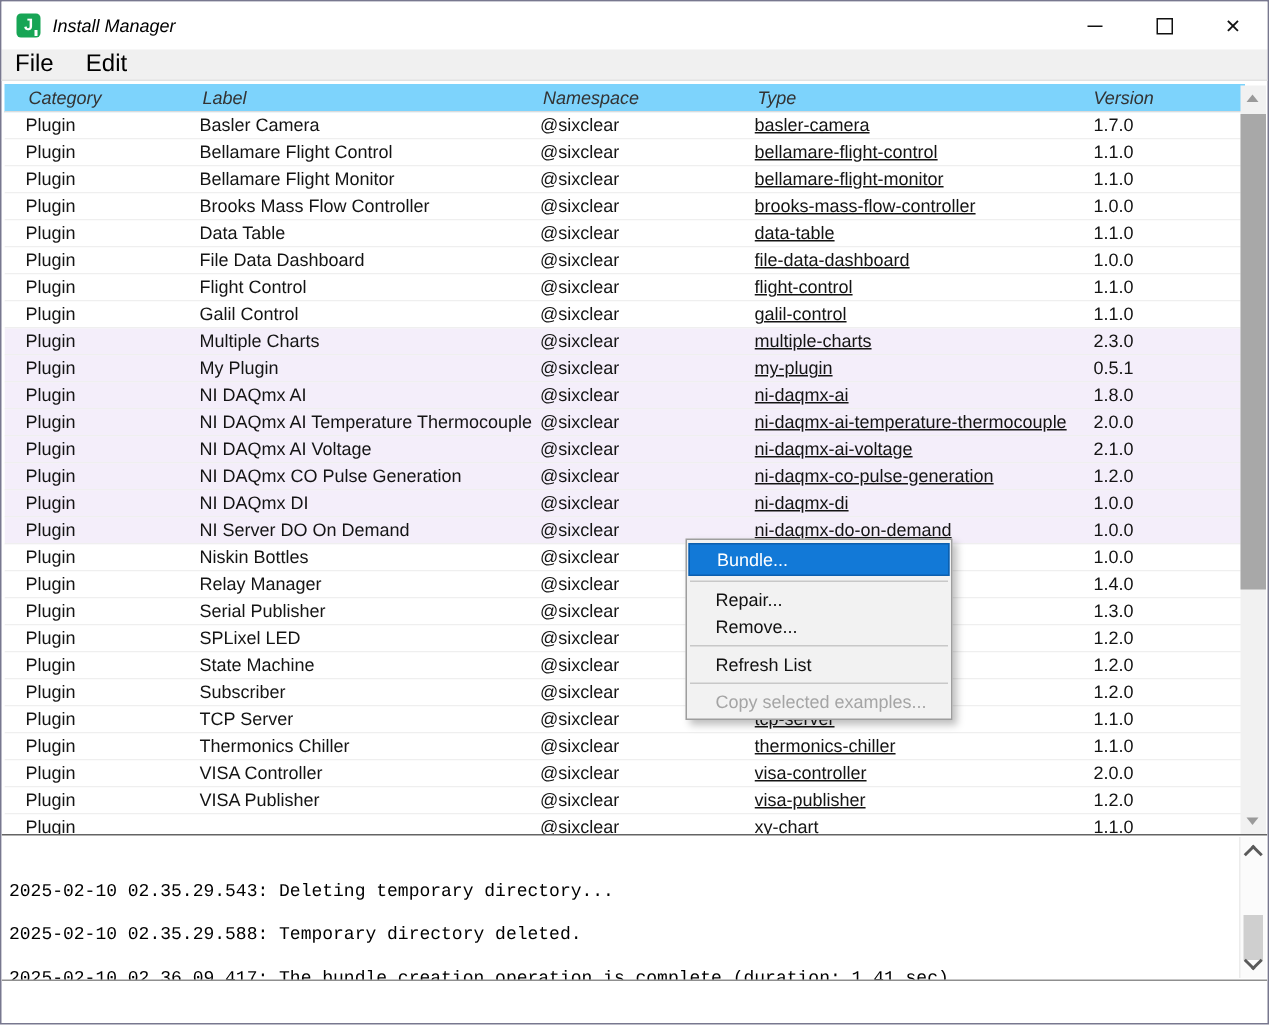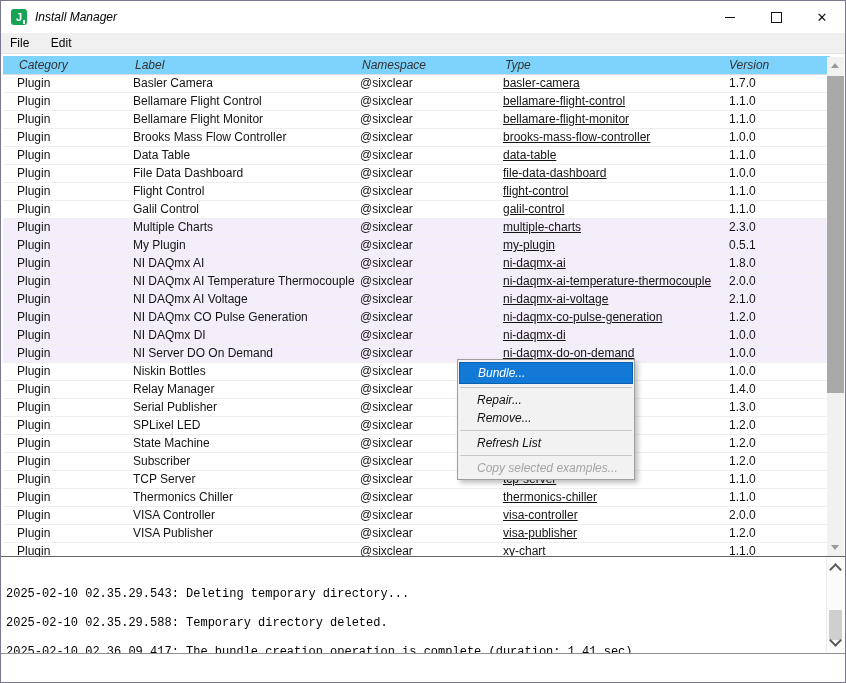--- a/index.html
+++ b/index.html
@@ -18,21 +18,21 @@
   .app-icon::after{content:"";position:absolute;right:2px;bottom:1px;width:2px;height:4px;background:#fff;}
   .win-title{position:absolute;left:34px;top:0;line-height:32px;font-size:12px;color:#000;font-style:italic;}
   .tb-btn{position:absolute;top:0;width:46px;height:32px;display:flex;align-items:center;justify-content:center;}
   .tb-btn.min{right:92px;} .tb-btn.max{right:46px;} .tb-btn.close{right:0;}
   .glyph-min{width:10px;height:1px;background:#111;}
   .glyph-max{width:9px;height:9px;border:1px solid #111;}
   .glyph-x{font-size:13px;color:#111;line-height:13px;}
 
   
   .menubar{position:absolute;left:0;top:32px;right:0;height:21px;background:#f0f0f0;border-bottom:1px solid #e2e2e2;box-sizing:border-box;}
-  .menu-top-item{display:inline-block;padding:0 8px;margin-left:1px;line-height:20px;font-size:12px;color:#000;}
+  .menu-top-item{display:inline-block;padding:0 8px;margin-left:1px;line-height:20px;font-size:16px;color:#000;}
 
   
   .header-row{position:absolute;left:2px;top:55px;width:827px;height:19px;background:#7dd3fc;border-bottom:1px solid #dcdcdc;box-sizing:border-box;font-style:italic;font-size:12px;color:#333;}
   .hcell{position:absolute;top:0;line-height:18px;white-space:nowrap;}
   .rows{position:absolute;left:2px;top:74px;width:827px;height:481px;overflow:hidden;background:#fff;}
   .trow{position:relative;height:18px;border-bottom:1px solid #efefef;box-sizing:border-box;background:#fff;font-size:12px;color:#141414;}
   .trow.selected{background:var(--seltint);}
   .cell{position:absolute;top:0;line-height:16px;white-space:nowrap;overflow:hidden;}
   .col-category{left:14px;width:112px;}
   .col-label{left:130px;width:224px;}
@@ -44,21 +44,21 @@
   
   .v-scroll{position:absolute;top:56px;right:1px;width:17px;height:499px;background:#f1f1f1;}
   .sb-arrow{position:absolute;left:0;width:17px;height:17px;}
   .sb-arrow.up{top:0;} .sb-arrow.down{bottom:0;}
   .sb-arrow.up::after{content:"";position:absolute;left:4px;top:6px;border-left:4px solid transparent;border-right:4px solid transparent;border-bottom:5px solid #9a9a9a;}
   .sb-arrow.down::after{content:"";position:absolute;left:4px;bottom:6px;border-left:4px solid transparent;border-right:4px solid transparent;border-top:5px solid #9a9a9a;}
   .sb-thumb{position:absolute;left:0;top:19px;width:17px;height:317px;background:#a8a8a8;}
 
   
   .context-menu{position:absolute;left:456px;top:358px;width:178px;background:#f2f2f2;border:1px solid #9e9e9e;box-shadow:3px 3px 5px rgba(0,0,0,0.25);box-sizing:border-box;padding:2px 0;z-index:10;font-size:12px;}
-  .menu-item{height:18px;line-height:18px;padding-left:19px;color:#111;white-space:nowrap;overflow:hidden;font-style:italic;}
+  .menu-item{height:18px;line-height:18px;padding-left:19px;color:#111;white-space:nowrap;overflow:hidden;}
   .menu-item.highlighted{height:22px;line-height:21px;background:var(--mhl);border:1px solid #0c5fae;color:#fff;margin:0 1px 2px 1px;padding-left:18px;box-sizing:content-box;height:20px;}
   .menu-item.disabled{color:#a5a5a5;}
   .menu-sep{height:1px;background:#c8c8c8;margin:3px 2px;}
 
   
   .log{position:absolute;left:0;right:0;top:555px;height:98px;background:#fff;border-top:1px solid #646464;border-bottom:1px solid #8f8f8f;box-sizing:border-box;overflow:hidden;}
   .log-inner{position:absolute;top:-5px;left:5px;right:22px;font-family:"Liberation Mono","DejaVu Sans Mono",monospace;font-size:12px;color:#000;margin-top:28px;}
   .log-line{line-height:29px;white-space:pre;overflow:hidden;}
   .log-scroll{position:absolute;top:1px;right:1px;bottom:1px;width:17px;background:#fbfbfb;border-left:1px solid #ececec;}
   .chev{position:absolute;left:4px;width:7px;height:7px;}

